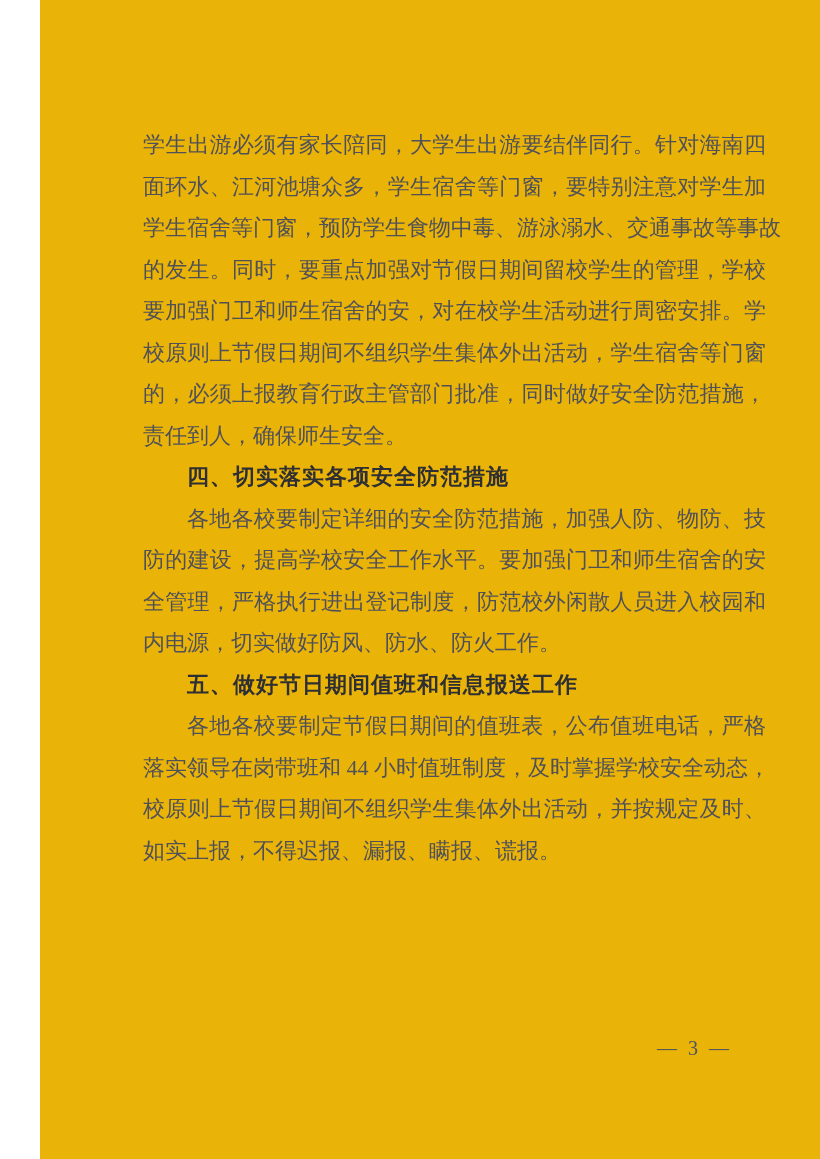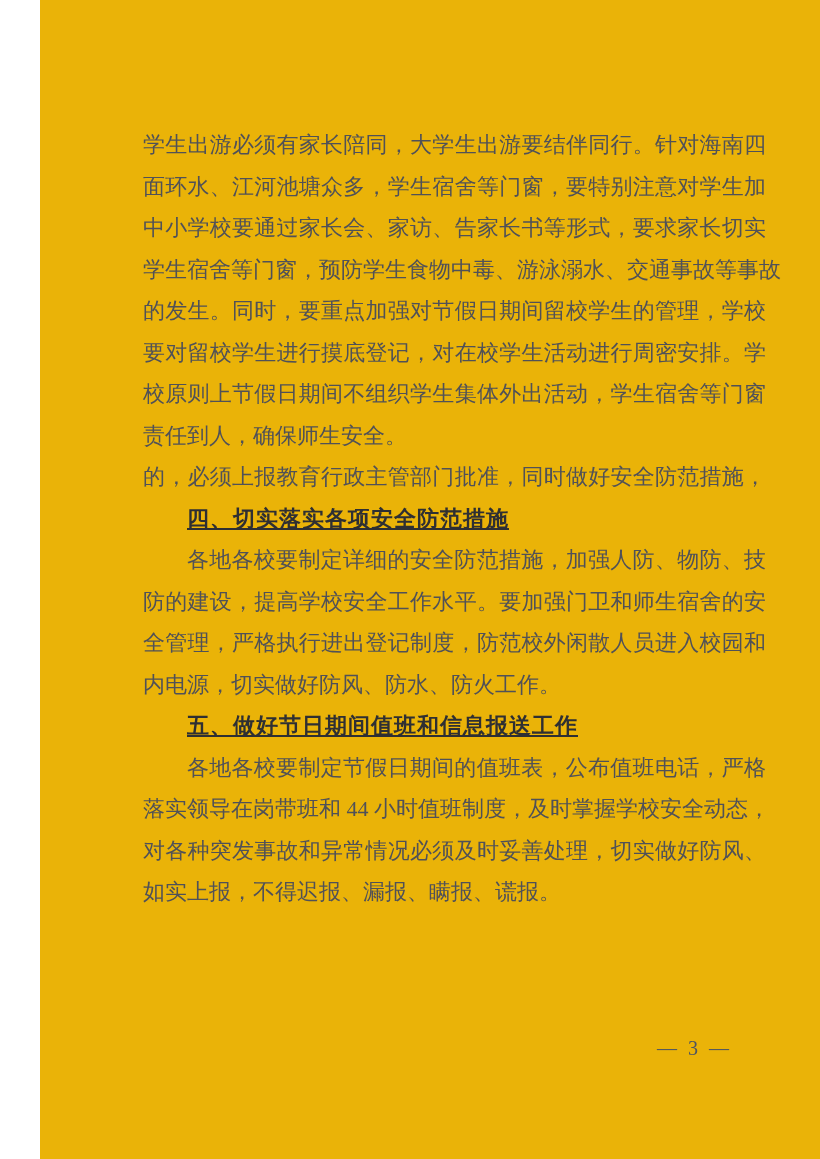--- a/index.html
+++ b/index.html
@@ -41,52 +41,50 @@
     text-align-last: left;
   }
   .line.heading {
     padding-left: 44px;
     text-align: right;
     text-align-last: left;
     font-family: "Liberation Sans", sans-serif;
     font-weight: 700;
     color: #2e2f33;
     letter-spacing: 1px;
-    text-decoration: underline;
   }
   .page-number {
     position: absolute;
     top: 1034px;
     right: 128px;
     font-size: 20px;
     line-height: 28px;
     color: #4d5463;
     letter-spacing: 3px;
     font-family: "Liberation Serif", serif;
   }
 </style>
 </head>
 <body>
 
 <div class="page">
   <div class="doc-body">
       <div class="line fill">学生出游必须有家长陪同，大学生出游要结伴同行。针对海南四</div>
       <div class="line fill">面环水、江河池塘众多，学生宿舍等门窗，要特别注意对学生加</div>
-      <div class="line fill">中小学校要通过家长会、家访、告家长书等形式，要求家长切实</div>
       <div class="line fill">学生宿舍等门窗，预防学生食物中毒、游泳溺水、交通事故等事故</div>
       <div class="line fill">的发生。同时，要重点加强对节假日期间留校学生的管理，学校</div>
-      <div class="line fill">要对留校学生进行摸底登记，对在校学生活动进行周密安排。学</div>
+      <div class="line fill">要加强门卫和师生宿舍的安，对在校学生活动进行周密安排。学</div>
       <div class="line fill">校原则上节假日期间不组织学生集体外出活动，学生宿舍等门窗</div>
+      <div class="line fill">的，必须上报教育行政主管部门批准，同时做好安全防范措施，</div>
       <div class="line end">责任到人，确保师生安全。</div>
-      <div class="line fill">的，必须上报教育行政主管部门批准，同时做好安全防范措施，</div>
       <div class="line heading">四、切实落实各项安全防范措施</div>
       <div class="line fill-indent">各地各校要制定详细的安全防范措施，加强人防、物防、技</div>
       <div class="line fill">防的建设，提高学校安全工作水平。要加强门卫和师生宿舍的安</div>
       <div class="line fill">全管理，严格执行进出登记制度，防范校外闲散人员进入校园和</div>
       <div class="line end">内电源，切实做好防风、防水、防火工作。</div>
       <div class="line heading">五、做好节日期间值班和信息报送工作</div>
       <div class="line fill-indent">各地各校要制定节假日期间的值班表，公布值班电话，严格</div>
       <div class="line fill">落实领导在岗带班和 44 小时值班制度，及时掌握学校安全动态，</div>
-      <div class="line fill">对各种突发事故和异常情况必须及时妥善处理，切实做好防风、</div>
+      <div class="line fill">校原则上节假日期间不组织学生集体外出活动，并按规定及时、</div>
       <div class="line end">如实上报，不得迟报、漏报、瞒报、谎报。</div>
     </div>
   <div class="page-number">— 3 —</div>
 </div>
 
 </body></html>

